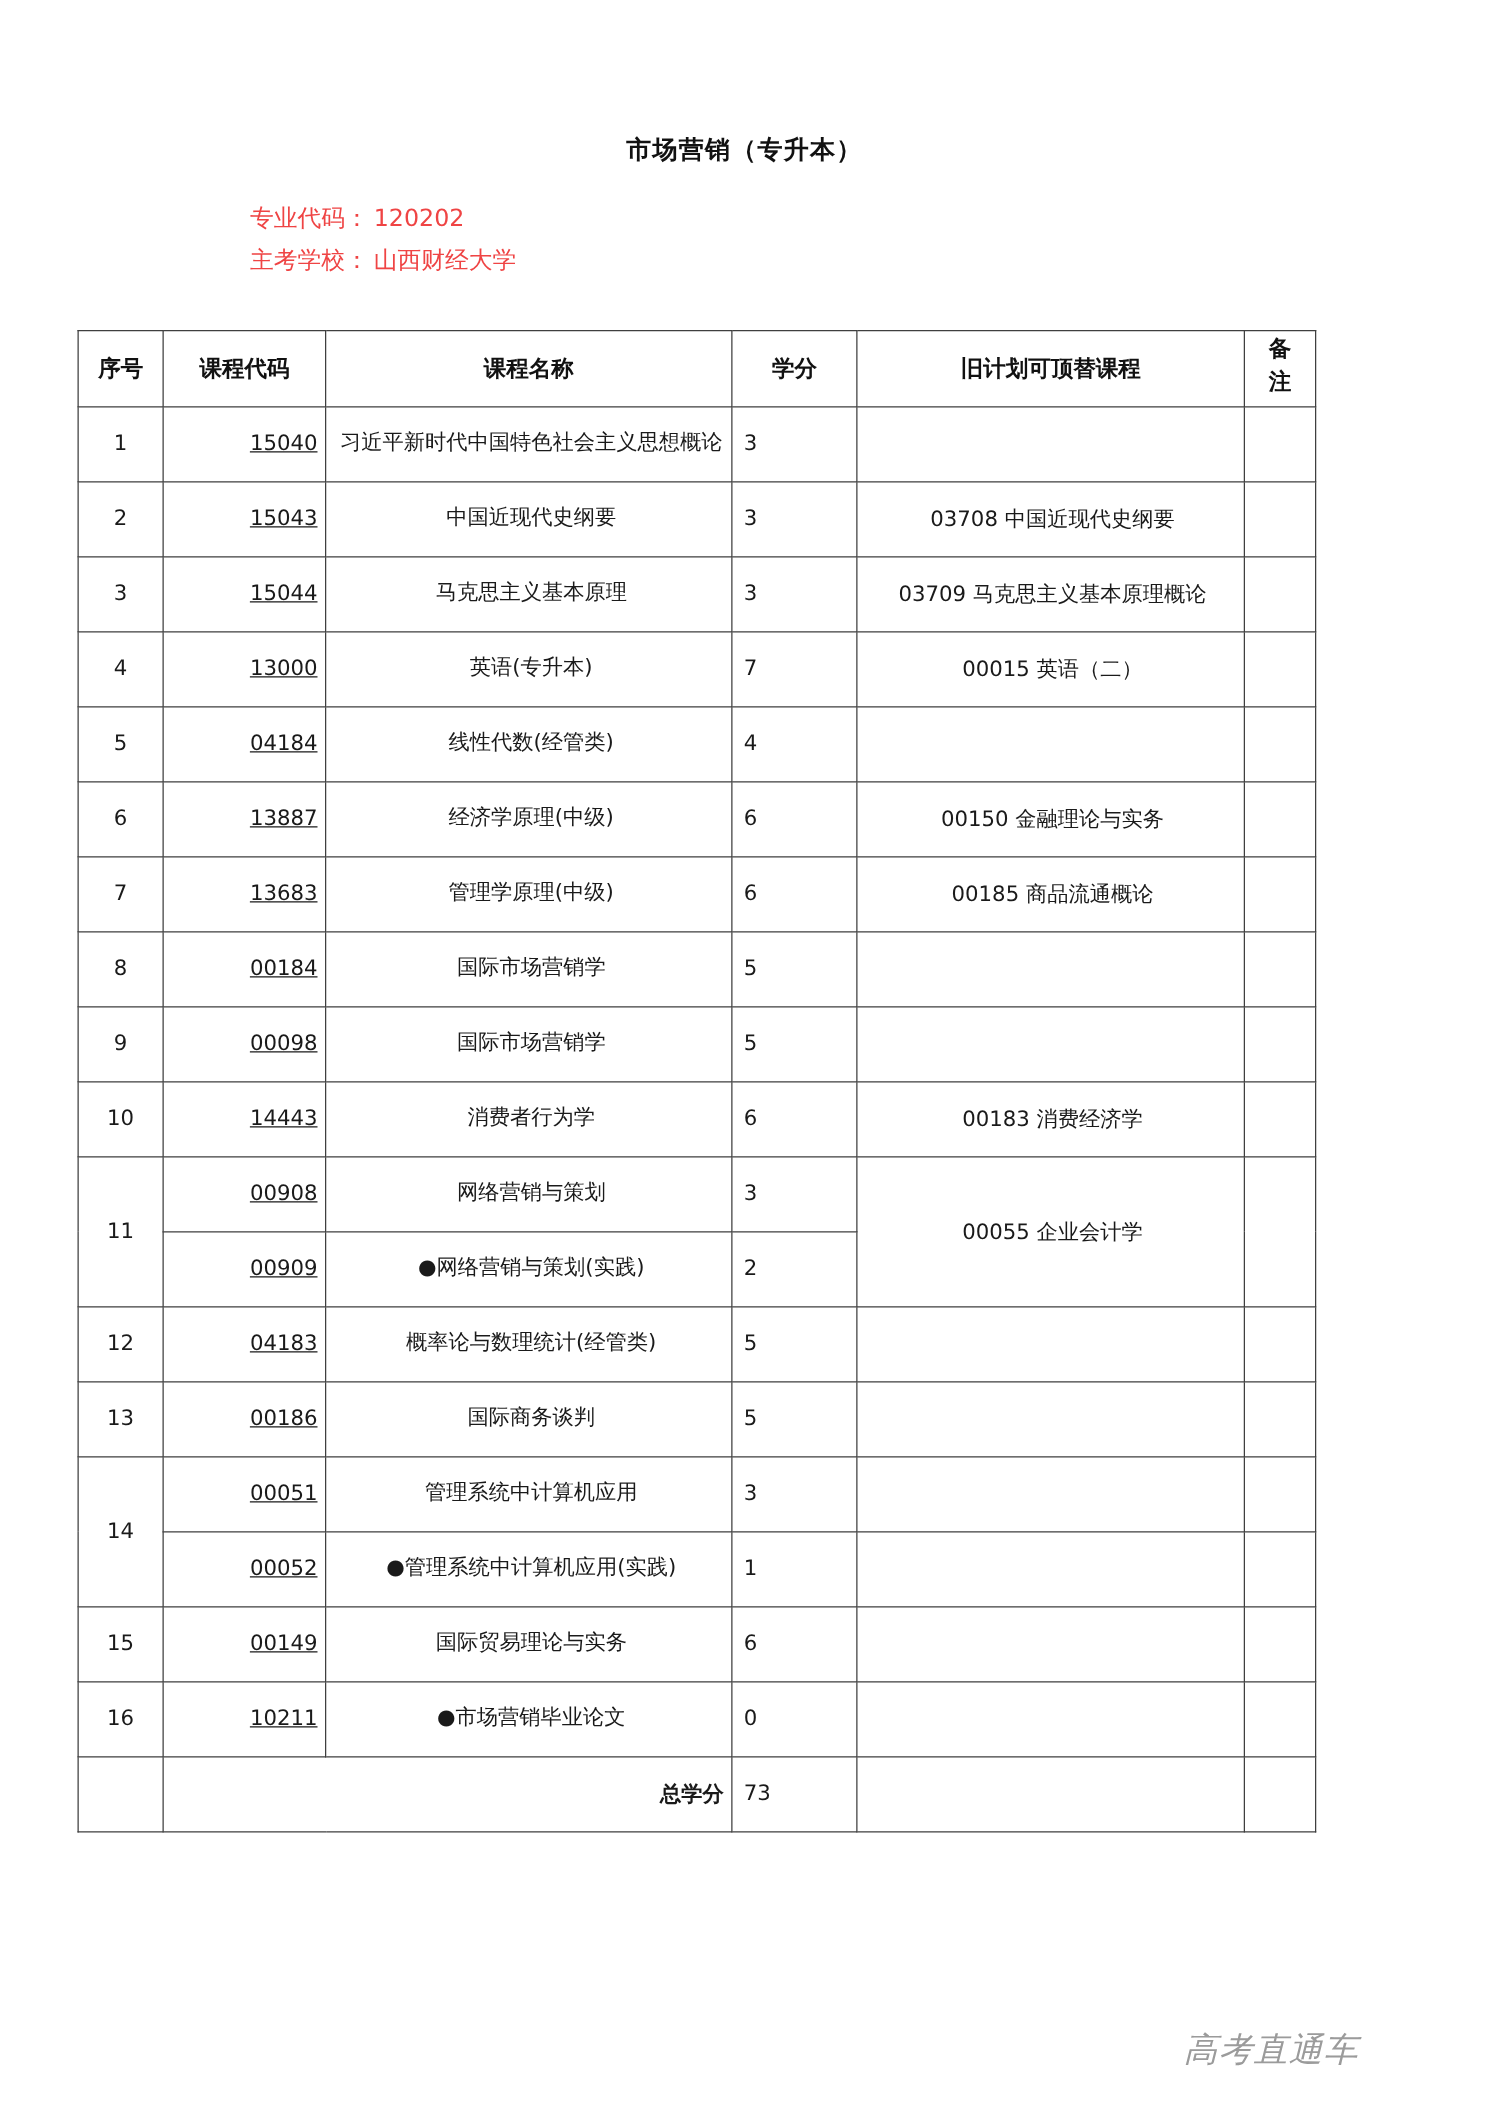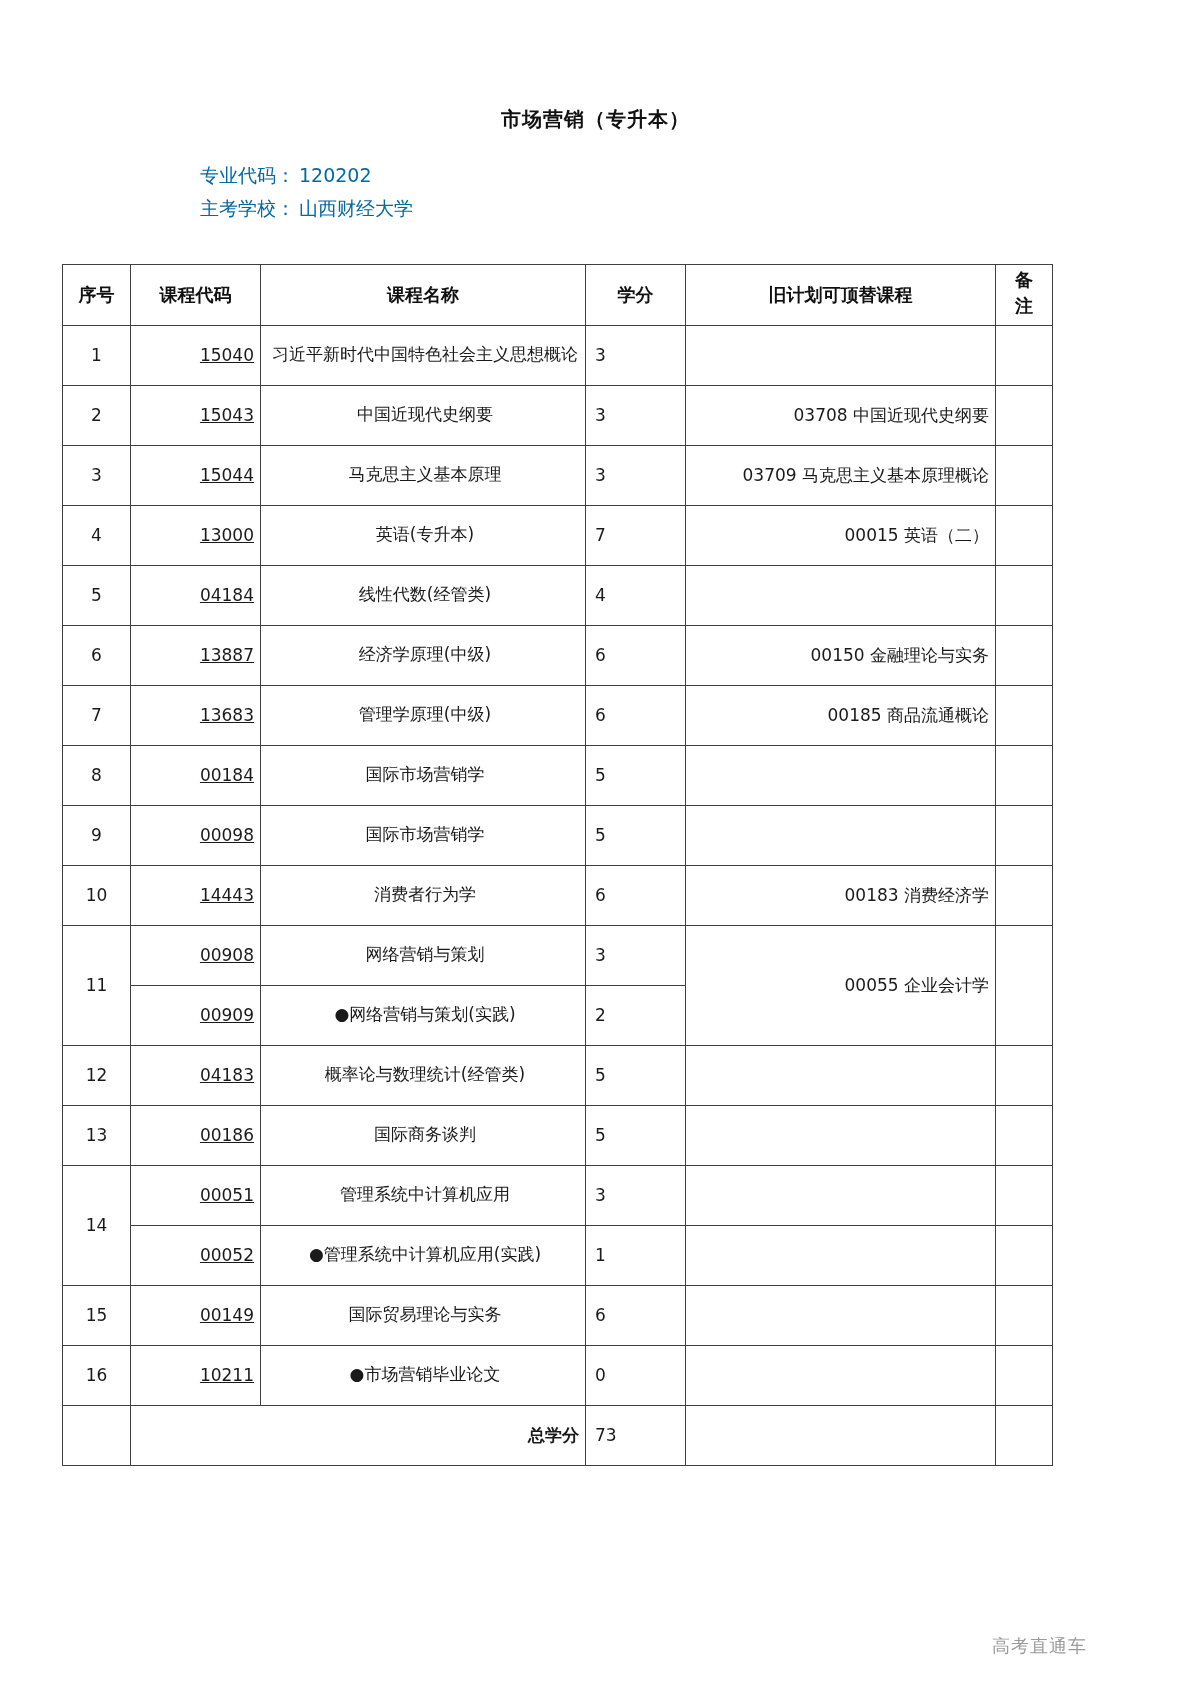--- a/index.html
+++ b/index.html
@@ -19,21 +19,21 @@
     text-align: center;
     font-size: 20px;
     font-weight: bold;
     letter-spacing: 1px;
     color: #111;
   }
   .meta {
     margin: 26px 0 0 200px;
     font-size: 19px;
     line-height: 1.75;
-    color: #0369a1;
+    color: #ef4444;
   }
   .meta-value { margin-left: 4px; }
   table.course-table {
     border-collapse: collapse;
     table-layout: fixed;
     width: 990px;
     margin: 38px 0 0 62px;
   }
   .course-table th, .course-table td {
     border: 1px solid #3f3f3f;
@@ -50,38 +50,39 @@
   }
   .course-table td {
     font-size: 17px;
     height: 51px;
     padding: 4px 6px;
   }
   .col-seq    { text-align: center; }
   td.col-code { text-align: right; padding-left: 20px; text-decoration: underline; }
   td.col-name { text-align: center; padding-left: 10px; line-height: 1.5; }
   td.col-credits { text-align: left; padding-left: 9px; }
-  td.col-old  { text-align: right; padding-left: 9px; }
+  td.col-old  { text-align: center; padding-left: 9px; }
   td.col-note { text-align: center; }
   td.footer-label { text-align: right; font-weight: bold; }
   th.note-th .stack {
     display: inline-block;
     width: 1.1em;
     line-height: 1.4;
     text-align: center;
     word-break: break-all;
     font-family: Liberation Mono, monospace;
   }
   .watermark {
     position: absolute;
     right: 104px;
     bottom: 26px;
-    font-size: 18px;
+    font-size: 27px;
     color: #9b9b9b;
     letter-spacing: 1px;
+    font-style: italic;
   }
 </style>
 </head>
 <body>
 
 <div class="page">
 
   <h1 class="title">市场营销（专升本）</h1>
 
   <div class="meta">

